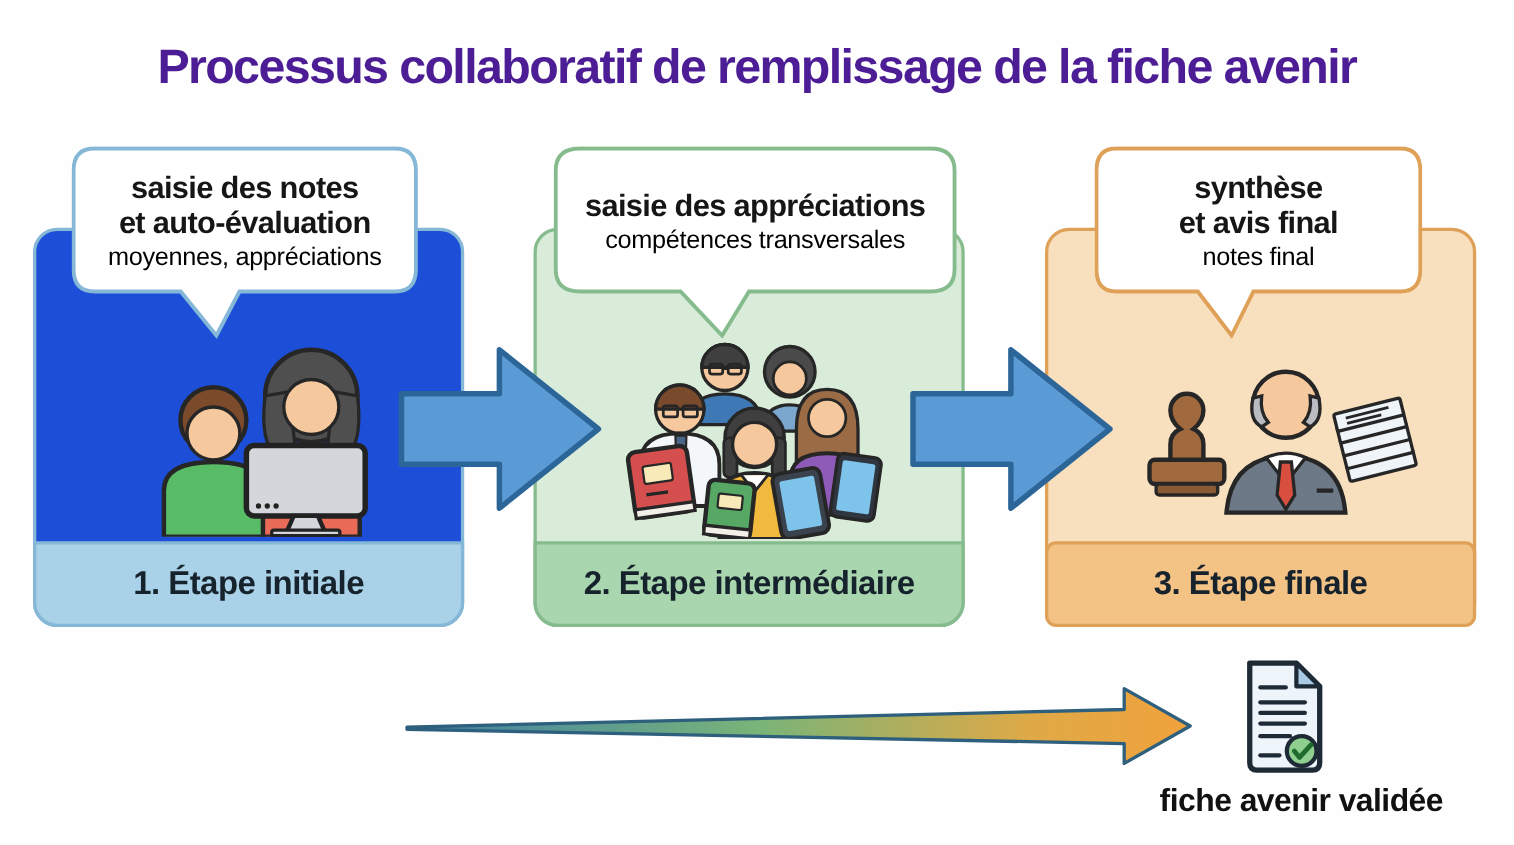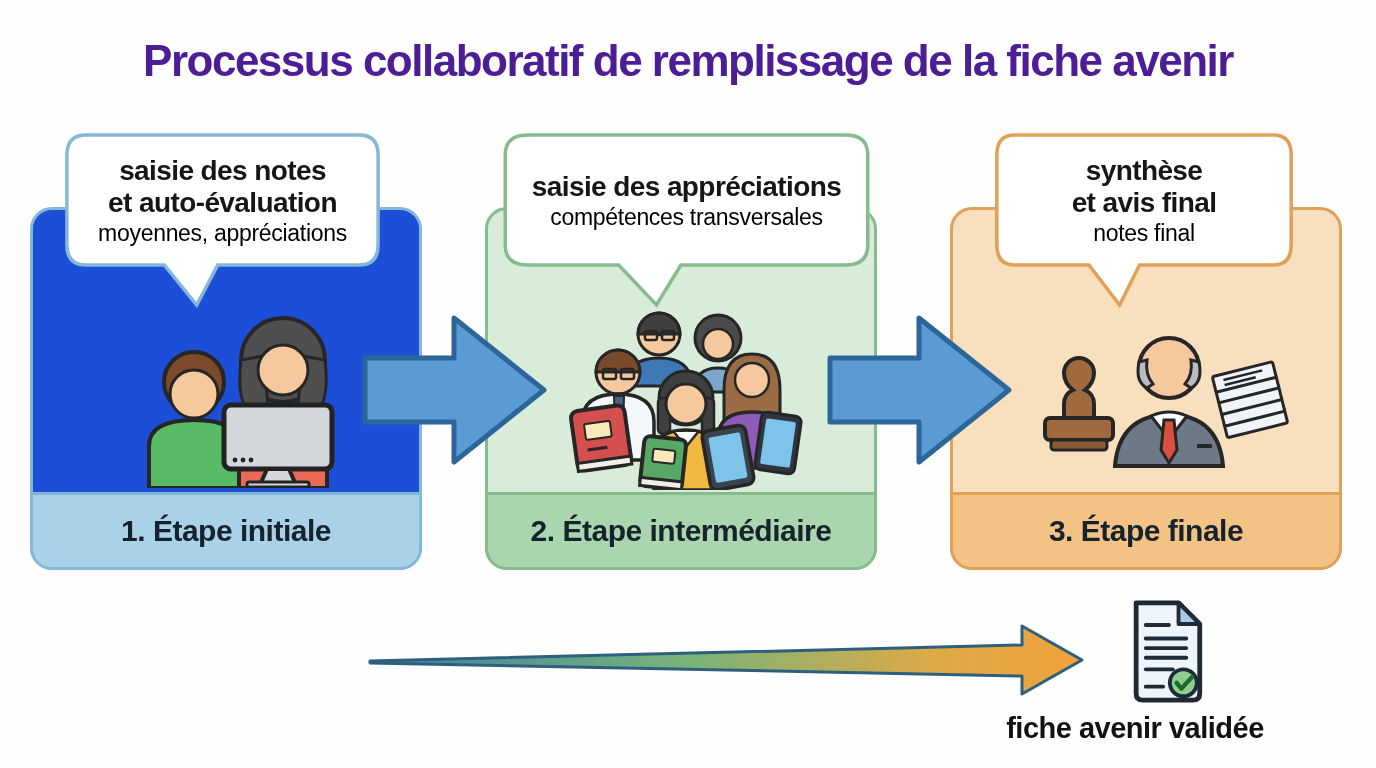--- a/index.html
+++ b/index.html
@@ -18,21 +18,21 @@
     position:absolute;left:-3px;right:-3px;bottom:-3px;height:78px;
     border:3px solid;border-radius:0 0 22px 22px;box-sizing:border-box;
     display:flex;align-items:center;justify-content:center;
     font-size:30px;font-weight:700;color:#16222c;letter-spacing:-0.5px;
   }
   .panel.p1{left:30px;background:#1d4ed8;border-color:#85b7d7;}
   .panel.p1 .panel-footer{background:#a9d2e8;border-color:#85b7d7;}
   .panel.p2{left:485px;background:#d9ecd9;border-color:#85bb8d;}
   .panel.p2 .panel-footer{background:#a9d6af;border-color:#85bb8d;}
   .panel.p3{left:950px;background:#f8dfbe;border-color:#dfa058;}
-  .panel.p3 .panel-footer{background:#f3c285;border-color:#dfa058;}
+  .panel.p3 .panel-footer{background:#f3c285;border-color:#dfa058;border-radius:10px;}
   .illus{position:absolute;}
   
   .bubble{position:absolute;top:133px;height:175px;}
   .bubble.b1{left:65px;width:315px;}
   .bubble.b2{left:503px;width:367px;}
   .bubble.b3{left:995px;width:298px;}
   .bubble svg{position:absolute;inset:0;width:100%;height:100%;}
   .bubble-path{fill:#ffffff;stroke-width:3.5px;}
   .b1 .bubble-path{stroke:#85b7d7;}
   .b2 .bubble-path{stroke:#85bb8d;}
@@ -44,21 +44,21 @@
   }
   .bubble-text .bold{font-size:28px;font-weight:700;letter-spacing:-0.6px;color:#161616;}
   .bubble-text .sub{font-size:23px;font-weight:400;letter-spacing:-0.3px;color:#000000;margin-top:3px;}
   
   .step-arrow{position:absolute;top:312px;width:190px;height:156px;}
   .step-arrow.a1{left:360px;} .step-arrow.a2{left:825px;}
   .flow-arrow{position:absolute;left:362px;top:612px;width:730px;height:96px;}
   
   .doc-icon{position:absolute;left:1122px;top:598px;width:88px;height:106px;}
   .result-label{
-    position:absolute;left:965px;top:712px;width:340px;text-align:center;
+    position:absolute;left:1013px;top:712px;width:340px;text-align:center;
     font-size:29px;font-weight:700;letter-spacing:-0.5px;color:#111;
   }
 </style>
 </head>
 <body>
 
 <div class="canvas">
 
   <div class="title">Processus collaboratif de remplissage de la fiche avenir</div>
 

